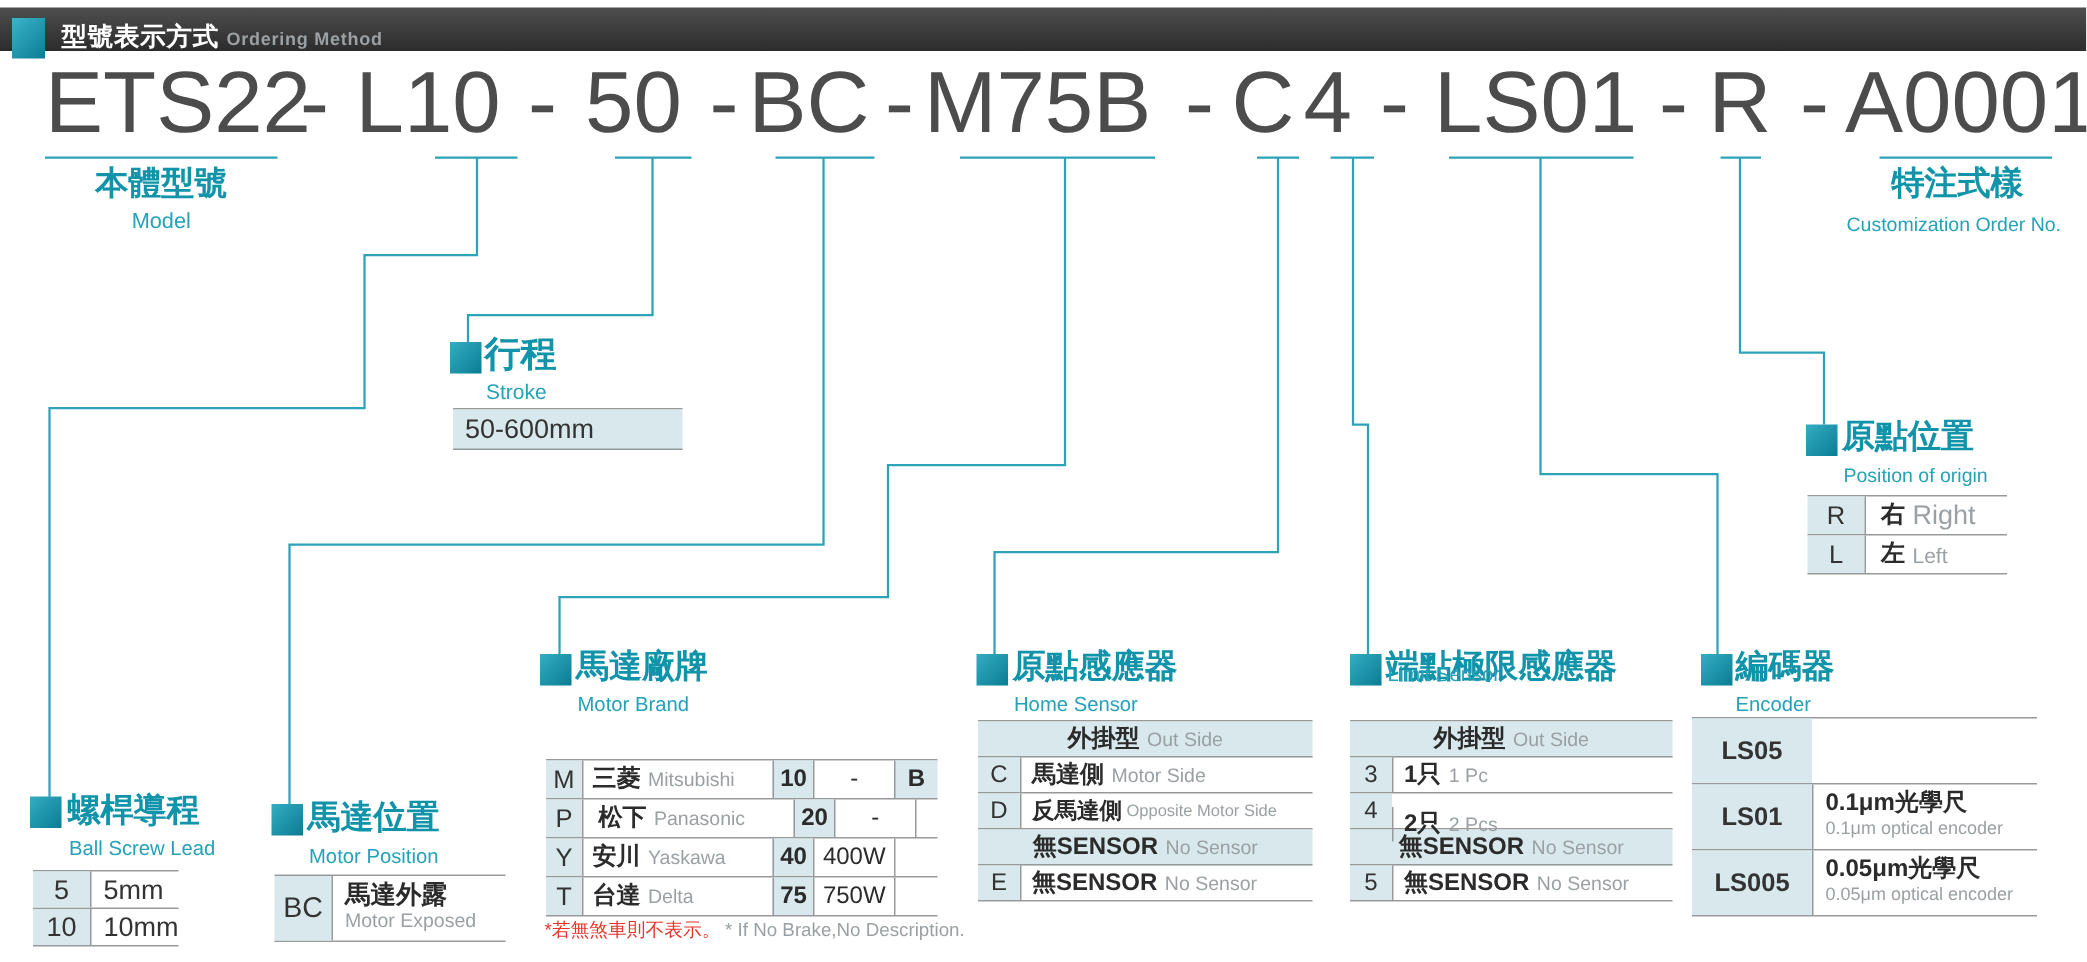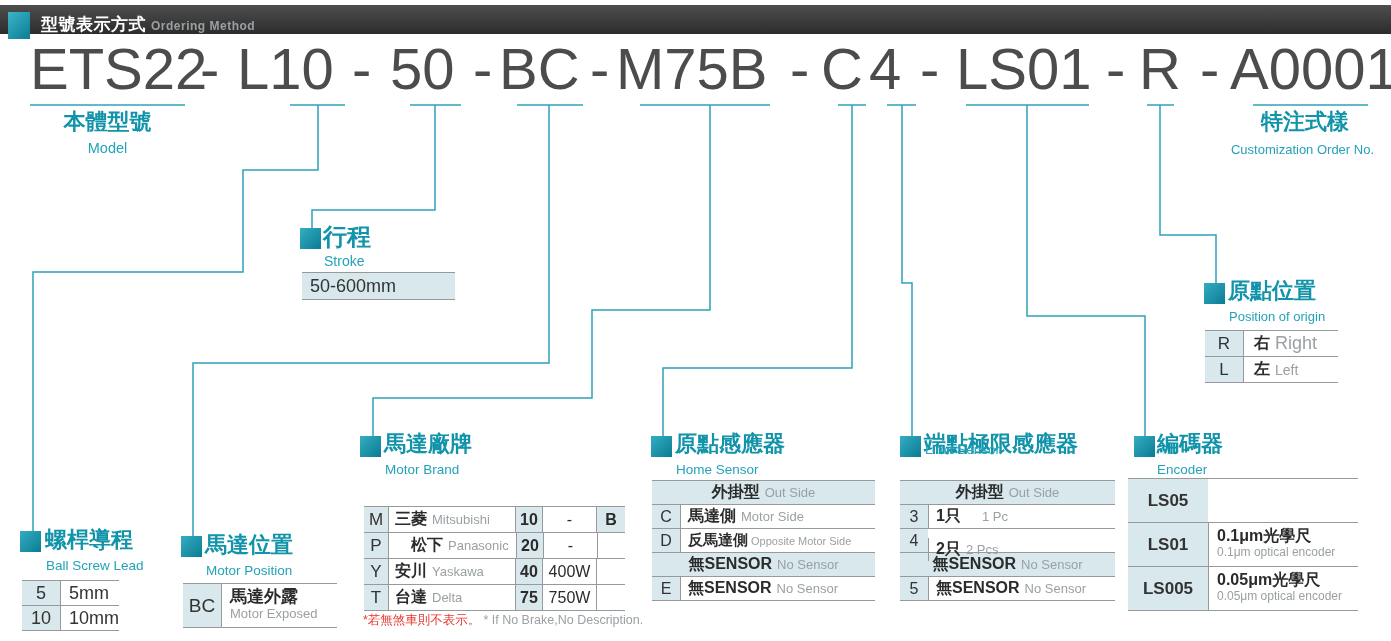--- a/index.html
+++ b/index.html
@@ -159,21 +159,21 @@
       <div class="c" style="width:127px;padding-left:6px;">
           <span class="zh">三菱</span>
           <span class="en">Mitsubishi</span>
         </div>
       <div class="c num shade" style="width:27px;">10</div>
       <div class="c watt" style="width:54px;">-</div>
       <div class="c num shade" style="flex:1;">B</div>
     </div>
     <div class="row" style="height:26px;">
       <div class="c code" style="width:24px;font-size:17px;">P</div>
-      <div class="c" style="width:128px;padding-left:22px;">
+      <div class="c" style="width:141px;padding-left:10px;">
           <span class="zh">松下</span>
           <span class="en">Panasonic</span>
         </div>
       <div class="c num shade" style="width:27px;">20</div>
       <div class="c watt" style="width:54px;">-</div>
       <div class="c num" style="flex:1;"></div>
     </div>
     <div class="row" style="height:26px;">
       <div class="c code" style="width:24px;font-size:17px;">Y</div>
       <div class="c" style="width:127px;padding-left:6px;">
@@ -237,21 +237,21 @@
   <span class="sq" style="left:900px;top:436px;"></span>
   <div class="t-zh" style="left:924px;top:432px;">端點極限感應器</div>
   <div class="t-en" style="left:925px;top:442px;text-align:center;">Limit Sensor</div>
   <div class="tbl" style="left:900px;top:480px;width:215px;">
     <div class="row span-row" style="height:24px;">
       <span class="zh">外掛型</span>
         <span class="en">Out Side</span>
     </div>
     <div class="row" style="height:24px;">
       <div class="c code" style="width:28px;font-size:16px;">3</div>
-      <div class="c" style="flex:1;padding-left:7px;gap:16px;">
+      <div class="c" style="flex:1;padding-left:7px;">
           <span class="zh">1只</span>
           <span class="en">1 Pc</span>
         </div>
     </div>
     <div class="row" style="height:24px;">
       <div class="c code" style="width:28px;font-size:16px;">4</div>
       <div class="c" style="flex:1;padding-left:7px;margin-top:18px;">
           <span class="zh">2只</span>
           <span class="en">2 Pcs</span>
         </div>

